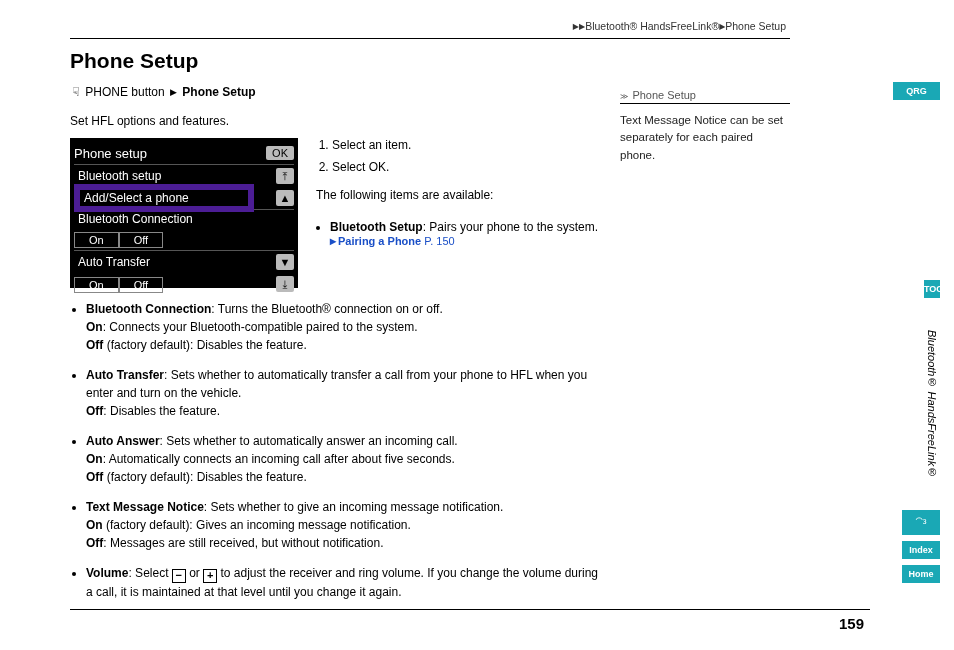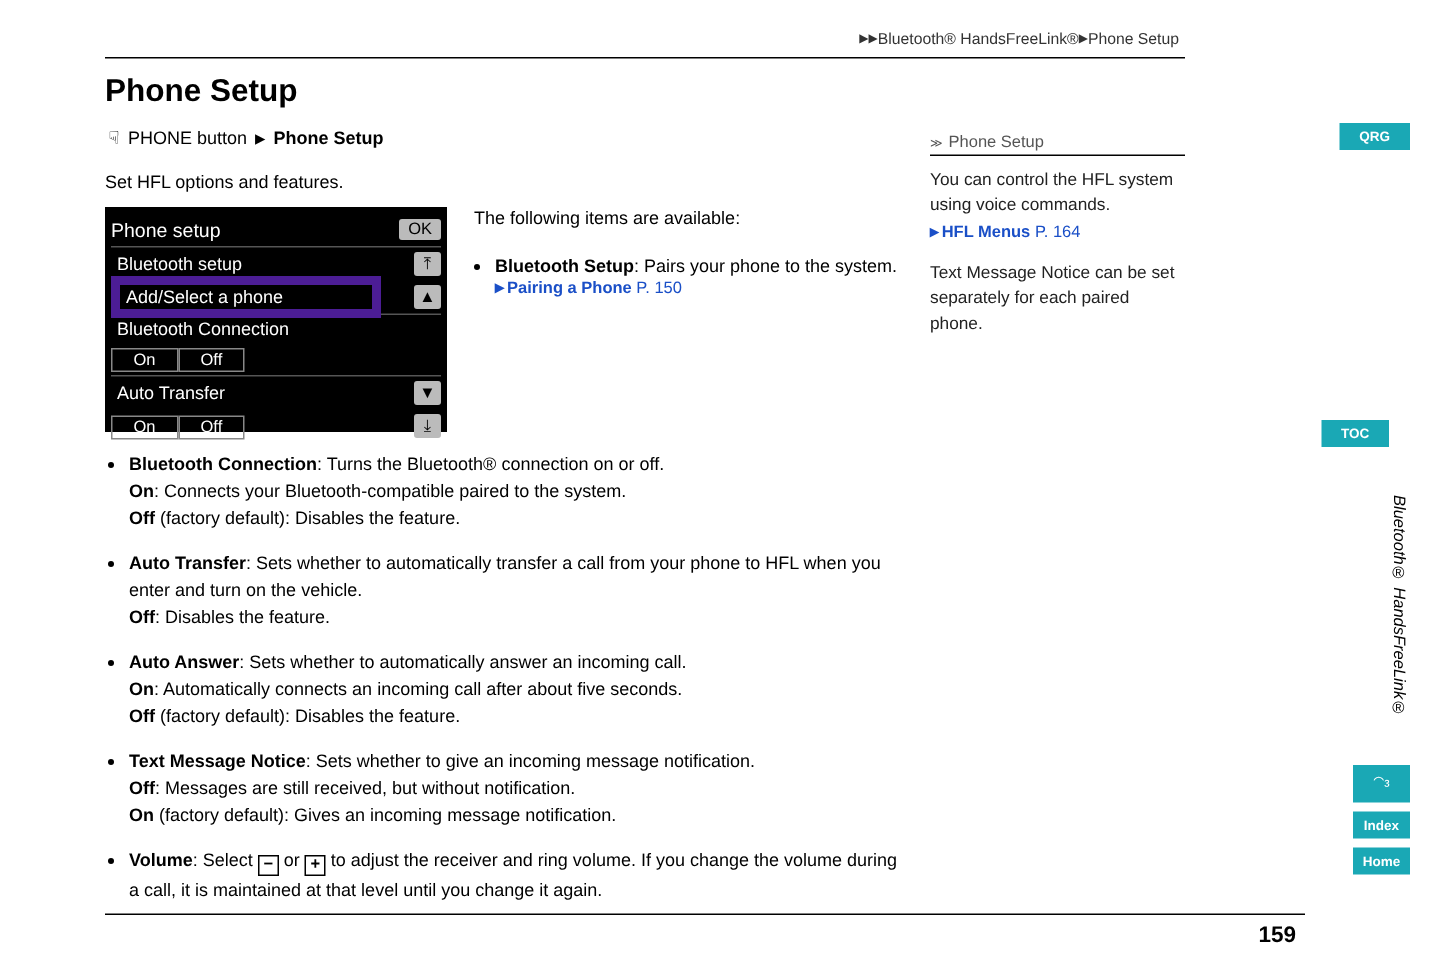--- a/index.html
+++ b/index.html
@@ -80,21 +80,21 @@
   .boxicon { display:inline-block; border:1px solid #000; width:12px; height:12px; line-height:11px; text-align:center; font-size:11px; vertical-align:-2px; font-weight:bold; }
   
   .side-head { font-size:11px; color:#555; margin-bottom:2px; margin-top:4px; }
   .side-head .stri { font-size:8px; margin-right:4px; }
   .side-rule { border:none; border-top:1px solid #000; margin:0 0 8px 0; }
   .side-text { font-size:11.5px; line-height:1.5; color:#222; }
   .side-text p { margin:0 0 10px 0; }
   
   .edge-tabs { position:absolute; right:14px; top:82px; width:47px; }
   .edge-btn { background:#1aa8b5; color:#fff; font-size:9px; font-weight:bold; text-align:center; padding:4px 0; margin-bottom:6px; cursor:pointer; }
-  .edge-group2 { position:absolute; right:28px; top:280px; width:45px; }
+  .edge-group2 { position:absolute; right:14px; top:280px; width:16px; }
   .vertical-label {
     position:absolute; right:16px; top:330px; width:18px; height:170px;
     font-size:11px; font-style:italic;
     writing-mode: vertical-rl; text-orientation: mixed;
     color:#000;
   }
   .edge-group3 { position:absolute; right:14px; top:510px; width:38px; }
   .edge-btn.voice { font-size:12px; font-weight:normal; }
   .page-num { position:absolute; right:90px; bottom:18px; font-size:15px; font-weight:bold; }
   hr.bottom-rule { border:none; border-top:1px solid #000; margin:14px 0 0 0; width:800px; position:absolute; bottom:40px; left:70px; }
@@ -150,20 +150,24 @@
           <div class="ds-row">
             <div class="ds-sub">
               <span class="ds-tab">On</span>
               <span class="ds-tab">Off</span>
             </div>
             <span class="ds-arrow">⤓</span>
           </div>
         </div>
 
         <div class="right-of-shot">
+          <ol>
+            <li><span>Select an item.</span></li>
+            <li><span>Select </span><span style="font-family:Arial;font-weight:normal">OK</span><span>.</span></li>
+          </ol>
           <div class="avail">The following items are available:</div>
           <ul class="sub-bullets">
             <li>
               <span style="font-weight:bold">Bluetooth Setup</span><span>: Pairs your phone to the system.</span><br>
               <span class="link-arrow">▸</span><a class="link-ref"><span>Pairing a Phone</span> <span class="pg">P. 150</span></a>
             </li>
           </ul>
         </div>
       </div>
 
@@ -177,37 +181,34 @@
           <span class="title">Auto Transfer</span><span>: Sets whether to automatically transfer a call from your phone to HFL when you enter and turn on the vehicle.</span>
           <span class="line"><span style="font-weight:bold">Off</span><span>: Disables the feature.</span></span>
         </li>
         <li>
           <span class="title">Auto Answer</span><span>: Sets whether to automatically answer an incoming call.</span>
           <span class="line"><span style="font-weight:bold">On</span><span>: Automatically connects an incoming call after about five seconds.</span></span>
           <span class="line"><span style="font-weight:bold">Off</span><span> (factory default): Disables the feature.</span></span>
         </li>
         <li>
           <span class="title">Text Message Notice</span><span>: Sets whether to give an incoming message notification.</span>
+          <span class="line"><span style="font-weight:bold">On</span><span> (factory default): Gives an incoming message notification.</span></span>
           <span class="line"><span style="font-weight:bold">Off</span><span>: Messages are still received, but without notification.</span></span>
-          <span class="line"><span style="font-weight:bold">On</span><span> (factory default): Gives an incoming message notification.</span></span>
         </li>
         <li>
           <span class="title">Volume</span><span>: Select </span><span class="boxicon">−</span><span> or </span><span class="boxicon">+</span><span> to adjust the receiver and ring volume. If you change the volume during a call, it is maintained at that level until you change it again.</span>
         </li>
       </ul>
 
     </div>
 
     <div class="side-col">
       <div class="side-head"><span class="stri">≫</span><span>Phone Setup</span></div>
       <hr class="side-rule">
       <div class="side-text">
-        <p><span>You can control the HFL system using voice commands.</span><br>
-          <span class="link-arrow">▸</span><a class="link-ref"><span>HFL Menus</span> <span class="pg">P. 164</span></a>
-        </p>
         <p>Text Message Notice can be set separately for each paired phone.</p>
       </div>
     </div>
   </div>
 </div>
 
 <hr class="bottom-rule">
 <div class="page-num">159</div>
 
 <div class="edge-tabs">

